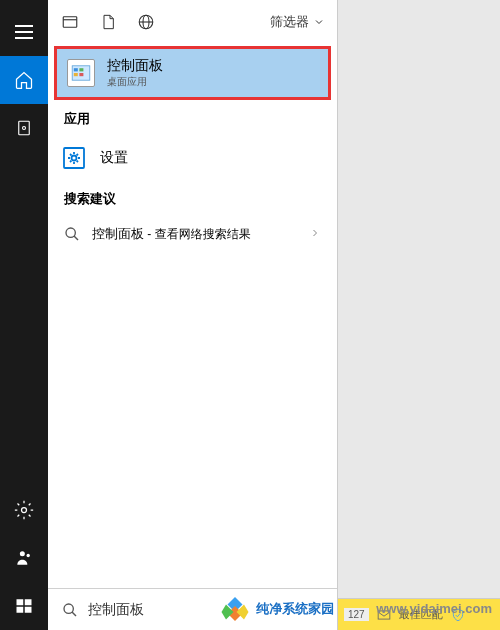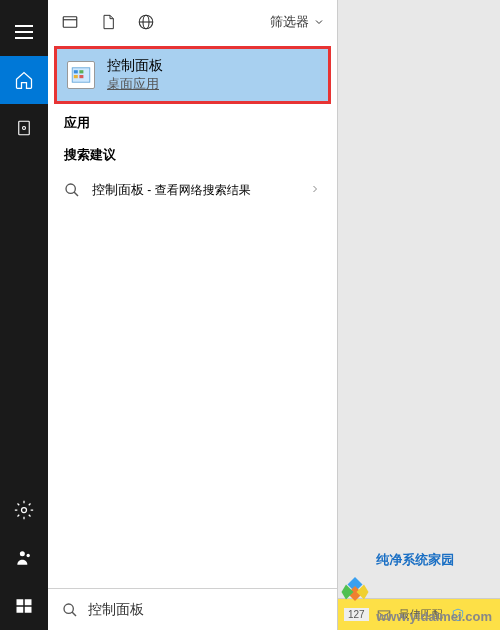--- a/index.html
+++ b/index.html
@@ -93,21 +93,21 @@
       flex-shrink: 0;
     }
     .result-icon.cp {
       background: #fff;
       border: 1px solid #999;
       border-radius: 2px;
     }
     .result-icon.settings svg { color: #0078d7; }
     .result-text { display: flex; flex-direction: column; }
     .result-title { font-size: 14px; color: #000; }
-    .result-subtitle { font-size: 13px; color: #555; text-decoration: underline; }
+    .result-subtitle { font-size: 10px; color: #555; }
     .suggestion-item {
       display: flex;
       align-items: center;
       padding: 10px 16px;
       gap: 12px;
       cursor: pointer;
     }
     .suggestion-text { font-size: 13px; color: #000; }
     .suggestion-extra { font-size: 12px; color: #000000; }
     .chevron { margin-left: auto; color: #888; }
@@ -159,21 +159,21 @@
       right: 8px;
       display: flex;
       align-items: center;
       gap: 6px;
       z-index: 20;
     }
     .wm-logo {
       width: 30px;
       height: 30px;
     }
-    .wm-text { display: flex; flex-direction: column; line-height: 1.1; gap: 42px; }
+    .wm-text { display: flex; flex-direction: row; line-height: 1.1; gap: 42px; }
     .wm-title { font-size: 13px; font-weight: 700; color: #1a6fc4; }
     .wm-url { font-size: 13px; color: #888; font-weight: bold; }
     .hamburger-line { width: 18px; height: 2px; background: #fff; margin: 2px 0; }
     .hamburger { display: flex; flex-direction: column; align-items: center; justify-content: center; }
   </style>
 </head>
 <body>
 
 <div class="sidebar">
   <div class="sidebar-item hamburger">
@@ -258,20 +258,32 @@
         </svg>
     </div>
     <div class="result-text">
       <span class="result-title">控制面板</span>
       <span class="result-subtitle">桌面应用</span>
     </div>
   </div>
 
   <div class="section-header">应用</div>
 
+  <div class="result-item">
+    <div class="result-icon settings">
+      <svg width="24" height="24" viewBox="0 0 24 24" fill="none" stroke="#0078d7" stroke-width="1.8">
+          <rect x="2" y="2" width="20" height="20" rx="1"></rect>
+          <circle cx="12" cy="12" r="2.5"></circle>
+          <path d="M12 6v2m0 8v2M6 12h2m8 0h2M8 8l1.4 1.4M14.6 14.6L16 16M8 16l1.4-1.4M14.6 9.4L16 8"></path>
+        </svg>
+    </div>
+    <div class="result-text">
+      <span class="result-title">设置</span>
+    </div>
+  </div>
 
   <div class="section-header">搜索建议</div>
 
   <div class="suggestion-item">
     <svg width="16" height="16" viewBox="0 0 24 24" fill="none" stroke="#555" stroke-width="2">
         <circle cx="10" cy="10" r="7"></circle>
         <line x1="15" y1="15" x2="21" y2="21"></line>
       </svg>
     <span>
       <span class="suggestion-text">控制面板</span><span class="suggestion-extra"> - 查看网络搜索结果</span>

